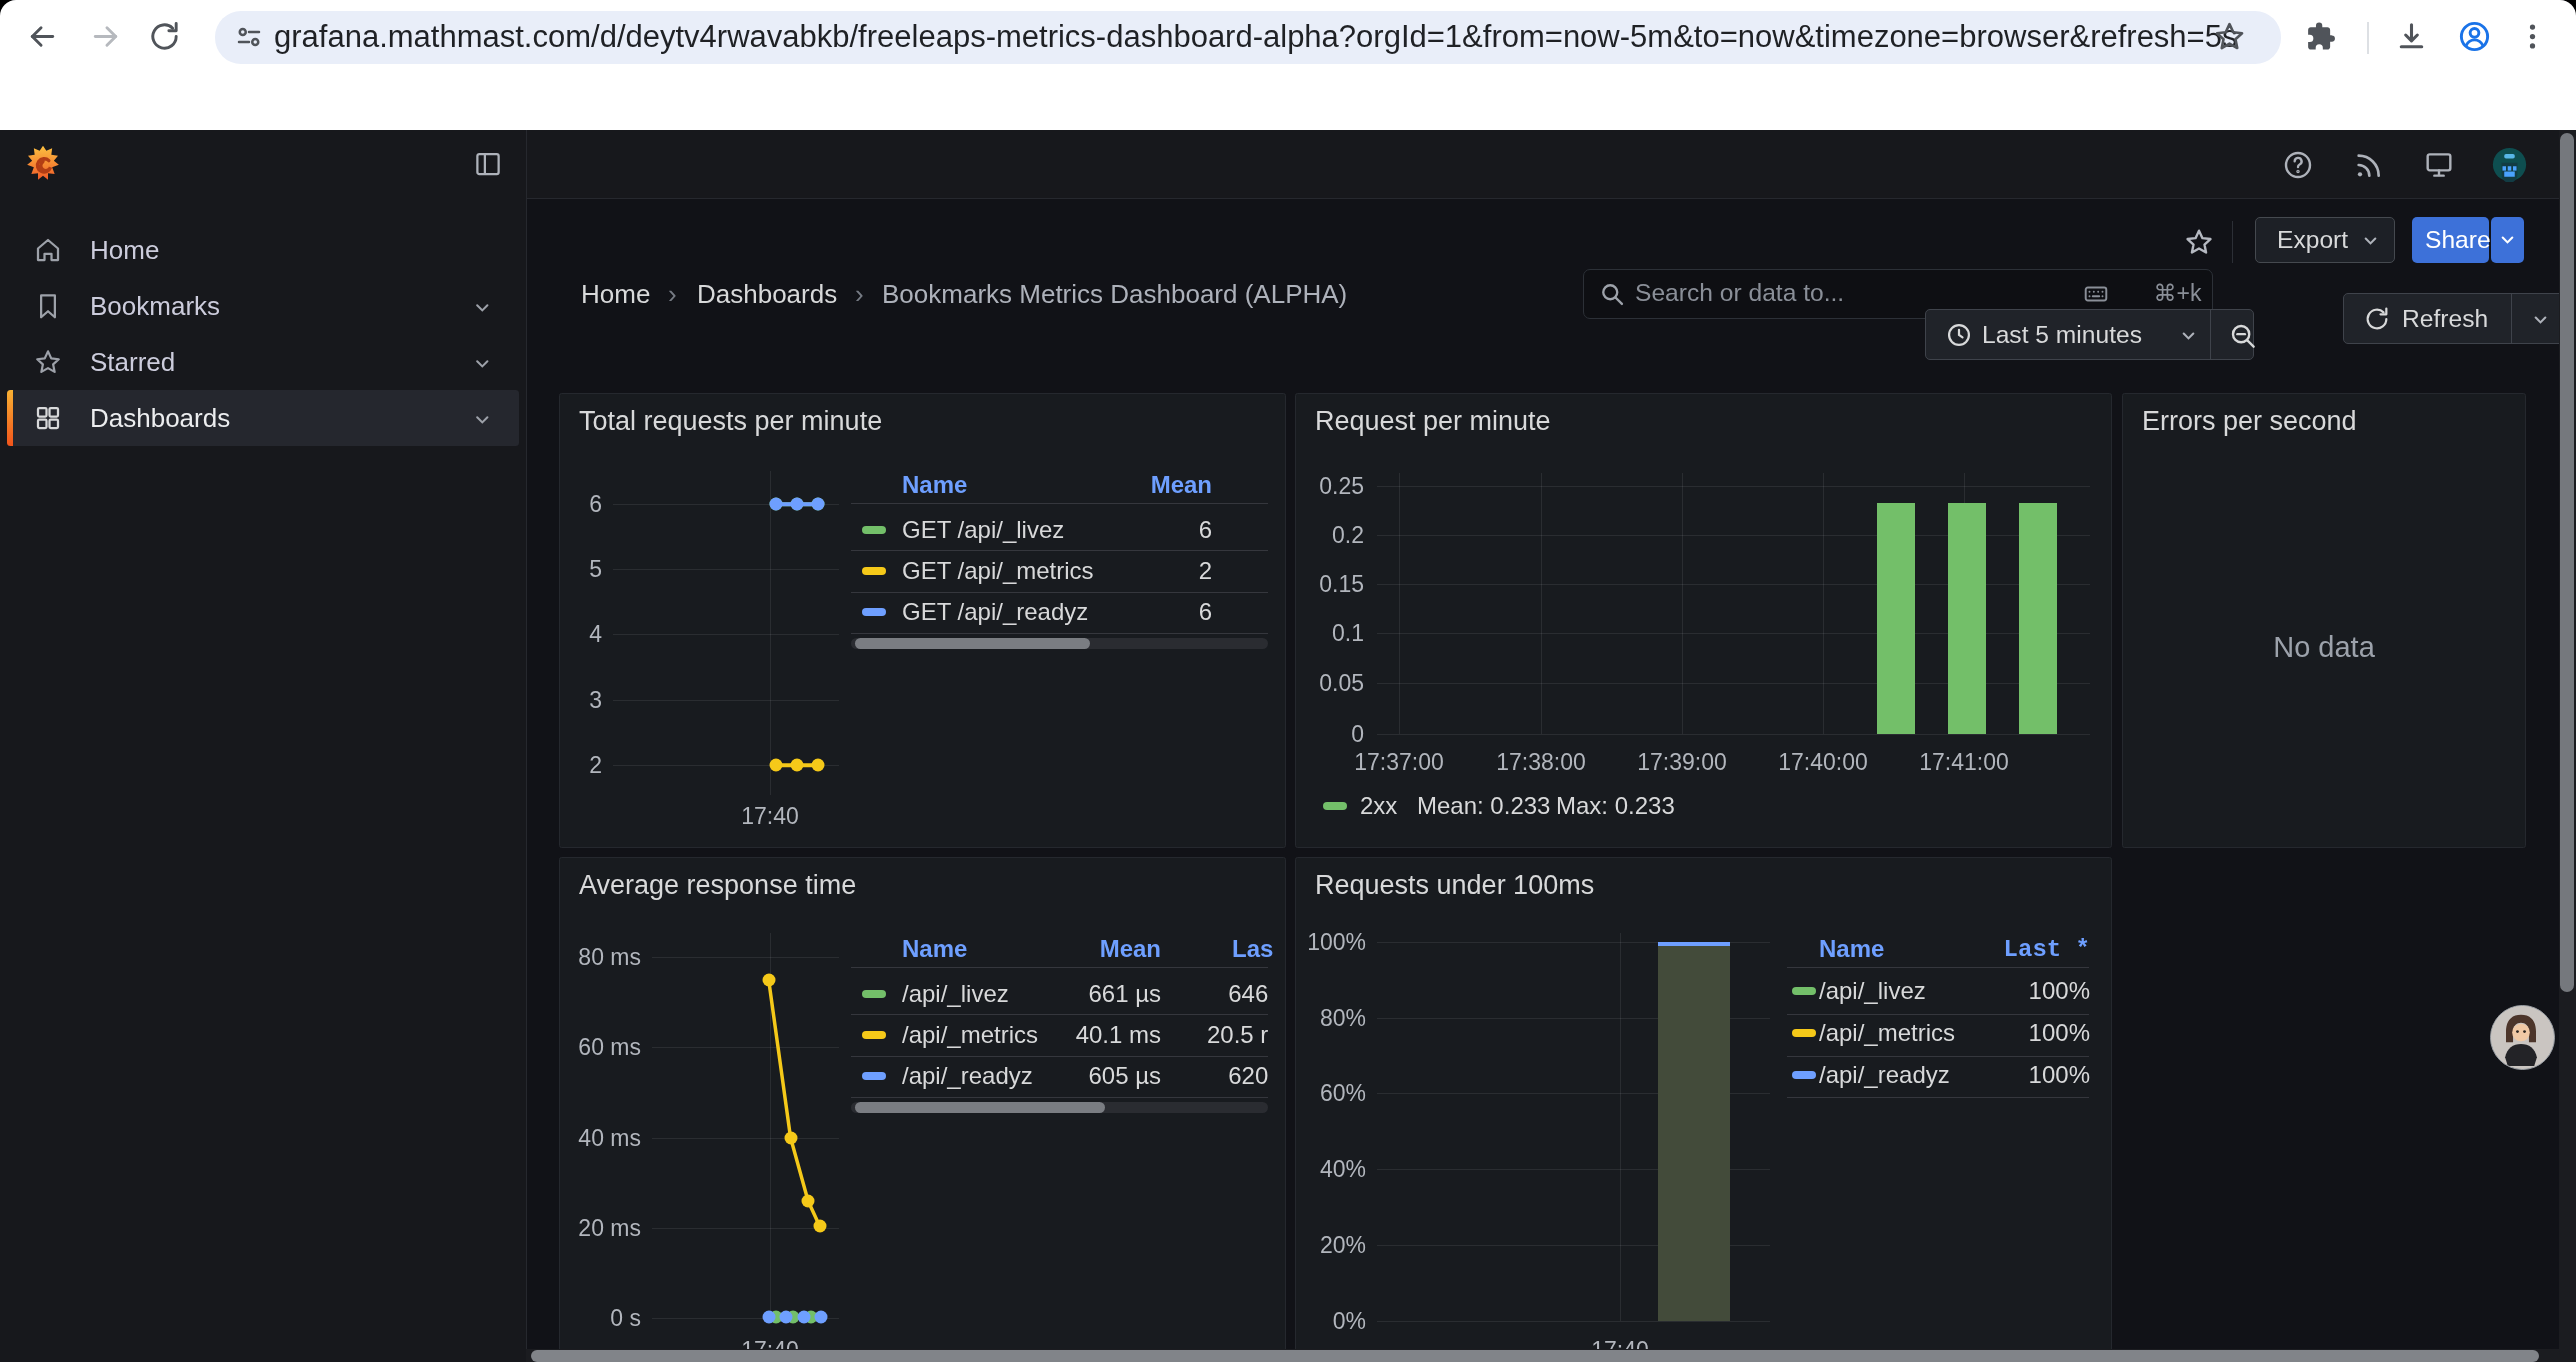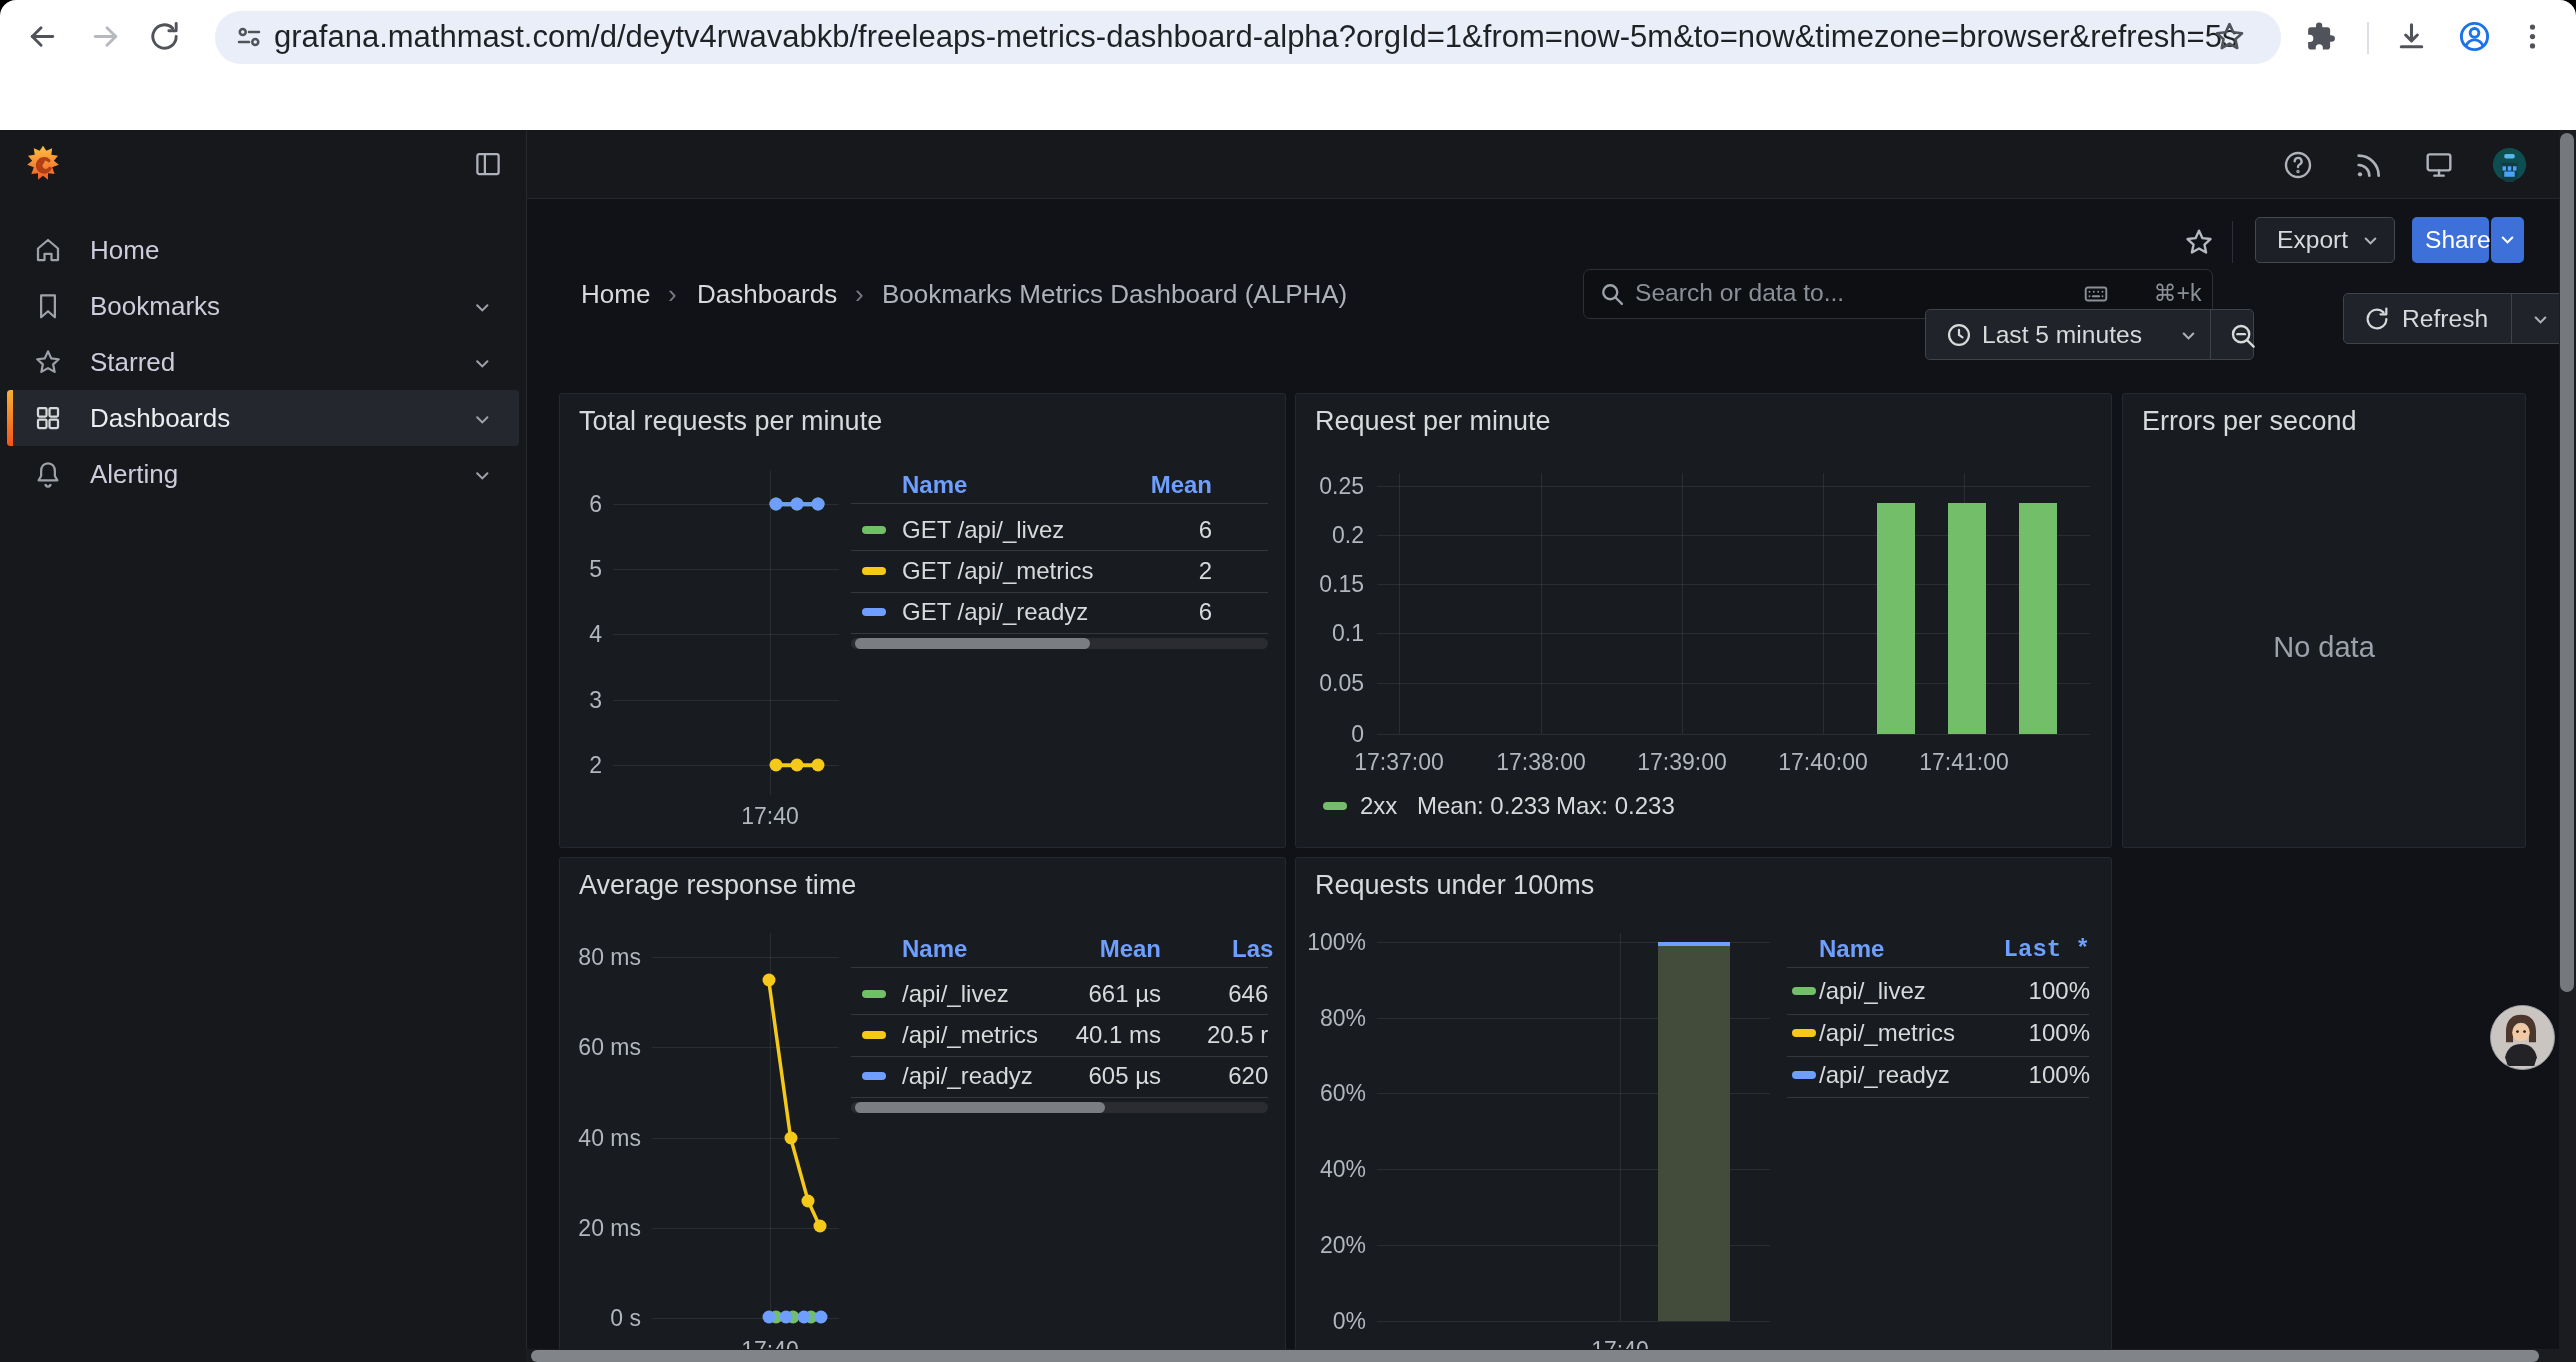--- a/index.html
+++ b/index.html
@@ -287,34 +287,20 @@
         <div class="side-bar-accent" style=""></div>
         <div class="side-icon" style="">
           <svg width="30" height="30" viewBox="0 0 24 24" fill="none" stroke="currentColor" stroke-width="1.8">
             <rect x="4" y="4" width="6.8" height="6.8" rx="1"></rect>
             <rect x="13.2" y="4" width="6.8" height="6.8" rx="1"></rect>
             <rect x="4" y="13.2" width="6.8" height="6.8" rx="1"></rect>
             <rect x="13.2" y="13.2" width="6.8" height="6.8" rx="1"></rect>
           </svg>
         </div>
         <div class="side-label" style="">Dashboards</div>
-        <div class="side-chev" style="">
-          <svg width="24.6" height="24.6" viewBox="0 0 24 24" fill="none" stroke="currentColor" stroke-width="2" stroke-linecap="round">
-            <path d="M7 10l5 5 5-5"></path>
-          </svg>
-        </div>
-      </div>
-      <div class="side-item" style="top: 248px;">
-        <div class="side-icon" style="">
-          <svg width="30" height="30" viewBox="0 0 24 24" fill="none" stroke="currentColor" stroke-width="1.8" stroke-linejoin="round">
-            <path d="M12 3.5c-3.4 0-5.5 2.6-5.5 6.2v3.9L4.5 17h15l-2-3.4V9.7c0-3.6-2.1-6.2-5.5-6.2z"></path>
-            <path d="M10 20a2 2 0 0 0 4 0"></path>
-          </svg>
-        </div>
-        <div class="side-label" style="">Alerting</div>
         <div class="side-chev" style="">
           <svg width="24.6" height="24.6" viewBox="0 0 24 24" fill="none" stroke="currentColor" stroke-width="2" stroke-linecap="round">
             <path d="M7 10l5 5 5-5"></path>
           </svg>
         </div>
       </div>
     </div>
   <div class="gf-vdiv"></div>
 
   <span class="abs" style="left:2183px;top:226px;color:#b5b9c1;">

